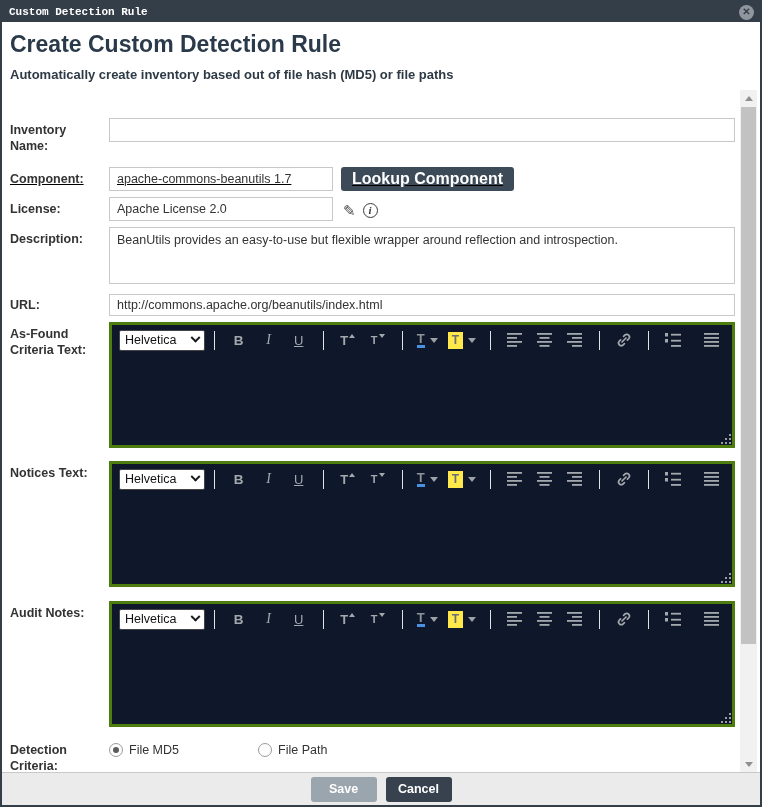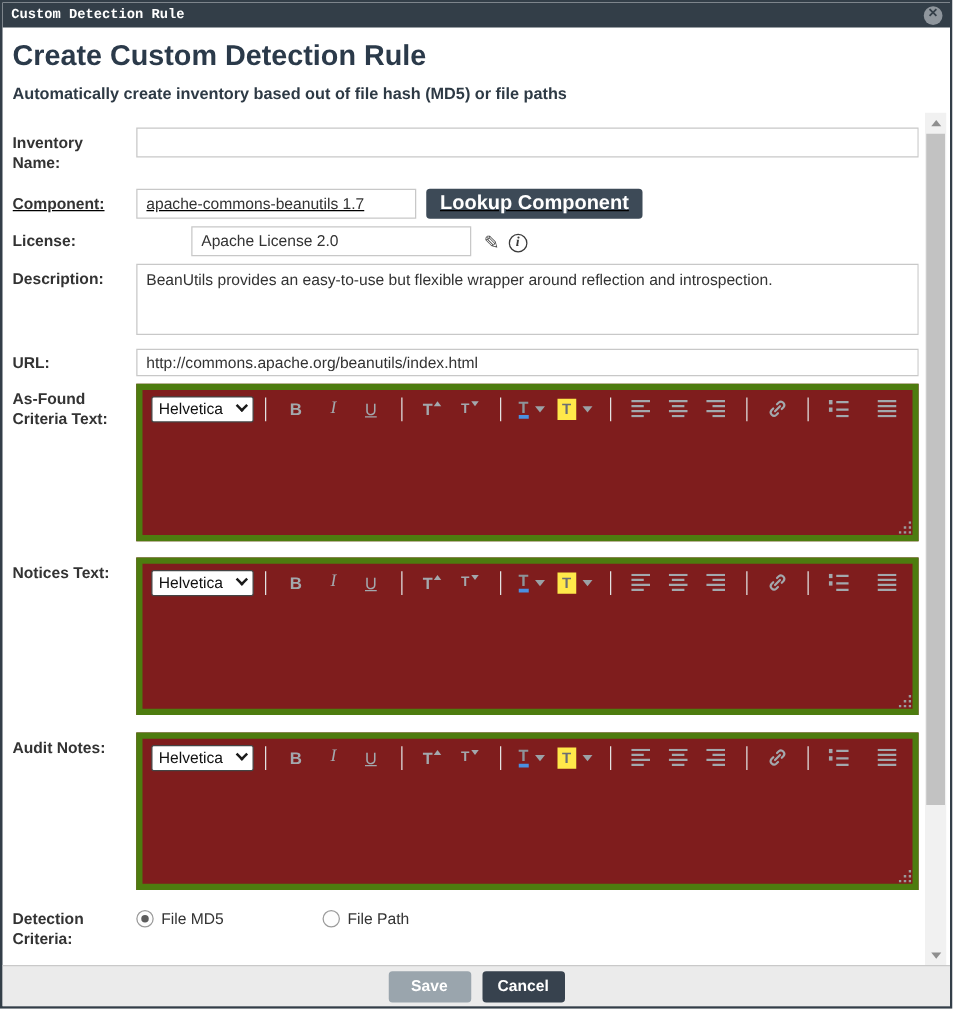--- a/index.html
+++ b/index.html
@@ -71,21 +71,21 @@
   .pencil-icon { font-size: 15px; color: #4a4a4a; line-height: 1; }
   .info-icon {
     width: 15px; height: 15px; border-radius: 50%;
     border: 1.2px solid #3a3a3a; color: #3a3a3a;
     font-family: "Liberation Serif", serif; font-style: italic;
     font-size: 11px; font-weight: bold;
     display: flex; align-items: center; justify-content: center;
     line-height: 1;
   }
   
-  .editor { border: 5px solid #4d7c0f; height: 126px; display: flex; flex-direction: column; background:#7f1d1d; }
+  .editor { border: 3px solid #4d7c0f; height: 126px; display: flex; flex-direction: column; background:#0f172a; }
   .toolbar { flex: none; display: flex; align-items: center; padding: 5px 6px 2px 7px; }
   .font-select {
     width: 122px; height: 21px;
     border: 1px solid #444; border-radius: 2px;
     display: flex; align-items: center;
     font-size: 12.5px; color: #111;
     padding: 0 5px; cursor: pointer; background: #fff;
   }
   .font-select .chev {
     margin-left: auto; width: 7px; height: 7px;
@@ -146,21 +146,21 @@
   
   .footer {
     flex: none; height: 33px;
     background: #ebebeb; border-top: 1px solid #c9c9c9;
     display: flex; align-items: center; justify-content: center; gap: 9px;
   }
   .footer .btn { height: 25px; min-width: 66px; font-size: 12.5px; font-weight: bold; color: #fff; border: none; border-radius: 3px; cursor: pointer; font-family: "Liberation Sans", sans-serif; }
   .btn-save { background: #9aa5ad; }
   .btn-cancel { background: #37424e; }
   
-  .r1 { margin-top: 12px; }
+  .r1 { margin-top: 28px; }
   .r2 { margin-top: 12px; text-decoration: underline; }
   .r3 { margin-top: 6px; }
   .r4 { margin-top: 6px; }
   .r5 { margin-top: 6px; }
   .r6 { margin-top: 6px; }
   .r7 { margin-top: 13px; }
   .r8 { margin-top: 14px; }
   .r9 { margin-top: 11px; }
   .r10 { margin-top: 13px; }
   .url-input { height: 22px; }
@@ -195,21 +195,21 @@
       <div class="row r2">
         <div class="row-label">Component:</div>
         <div class="row-field" style="display:flex; align-items:center; gap:8px;">
           <input class="ti ti-short" style="flex: 0 0 auto;" type="text" value="apache-commons-beanutils 1.7">
           <button class="btn-dark">Lookup Component</button>
         </div>
       </div>
 
       <div class="row r3">
         <div class="row-label">License:</div>
-        <div class="row-field" style="display:flex; align-items:center;margin-left:44px;">
+        <div class="row-field" style="display:flex; align-items:center;">
           <input class="ti ti-short" style="flex: 0 0 auto;" type="text" value="Apache License 2.0">
           <span class="inline-icons">
             <span class="pencil-icon">✎</span>
             <span class="info-icon">i</span>
           </span>
         </div>
       </div>
 
       <div class="row r4">
         <div class="row-label">Description:</div>

